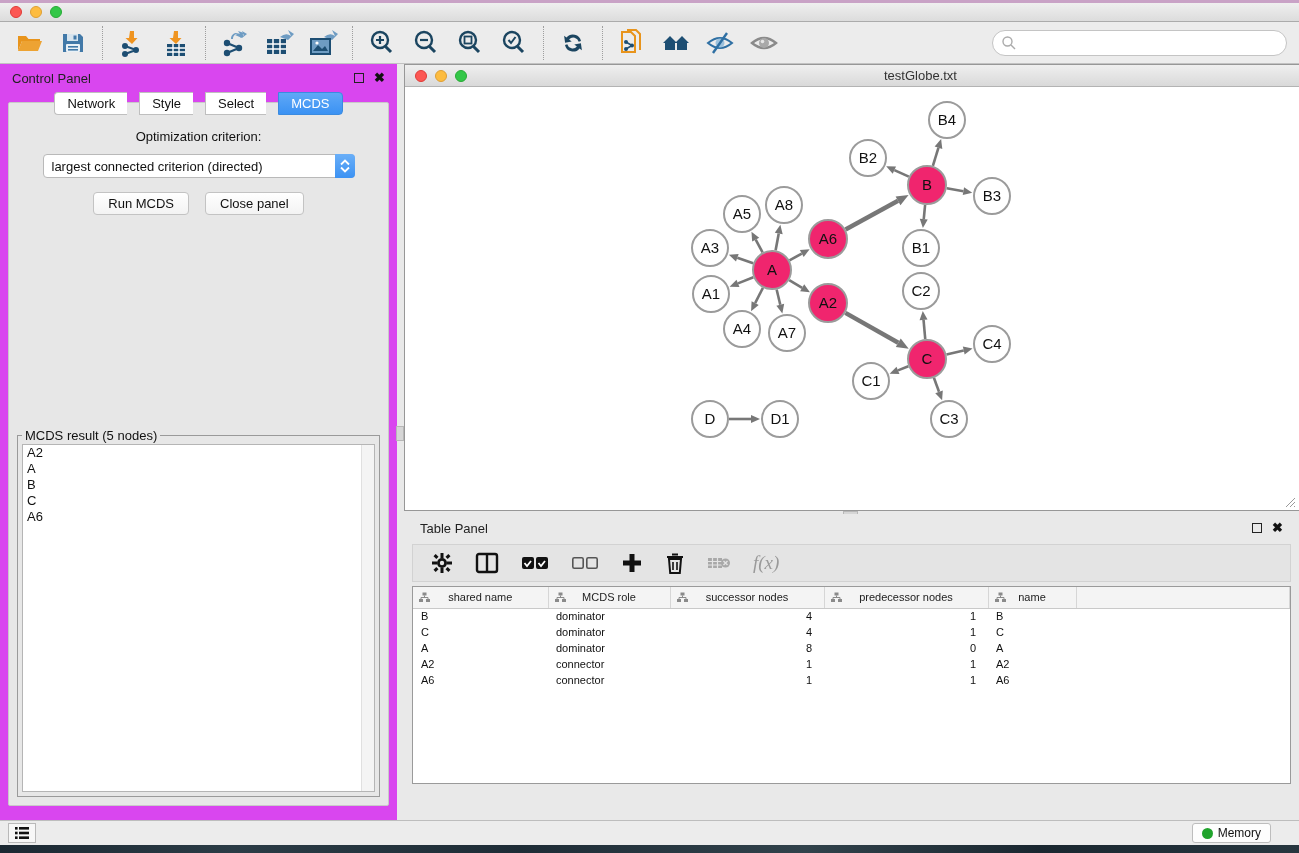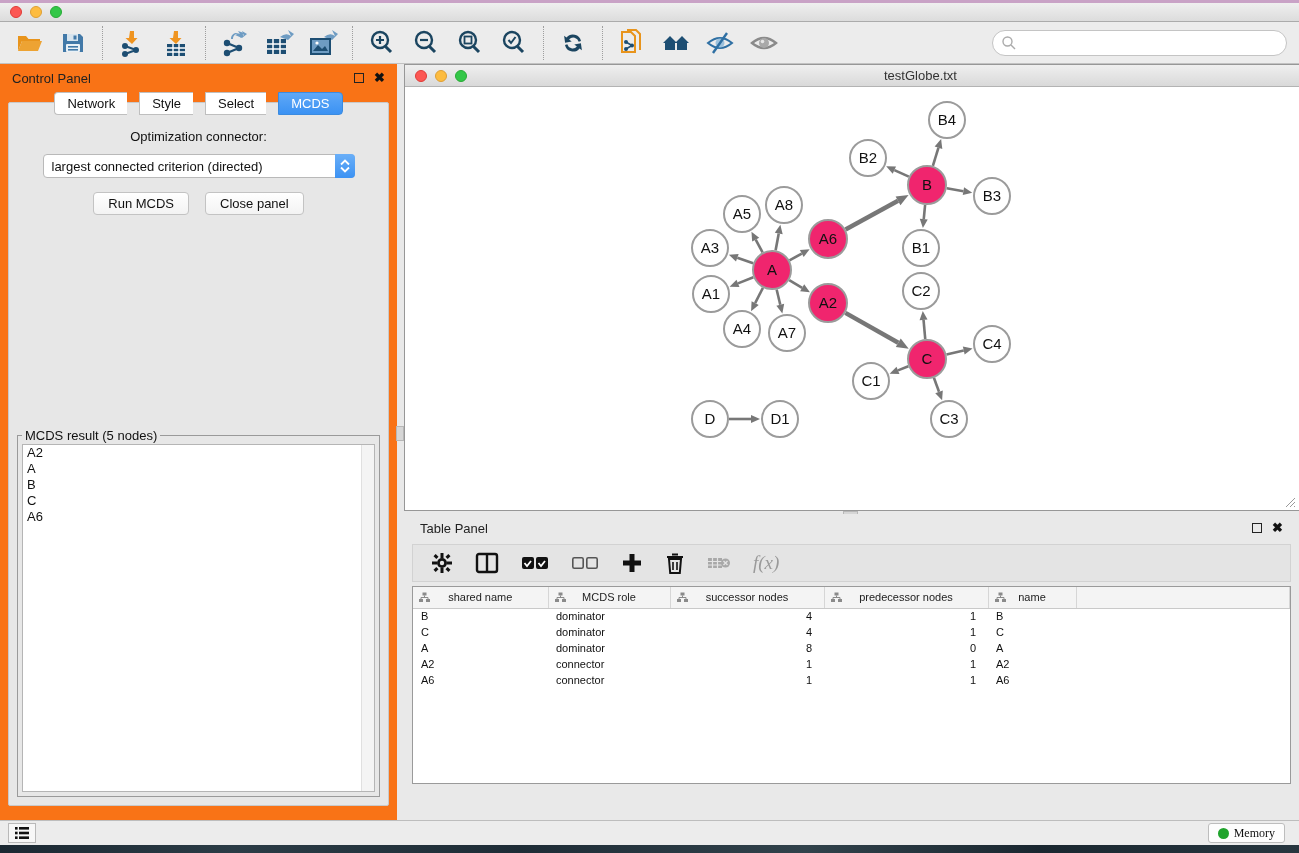--- a/index.html
+++ b/index.html
@@ -25,21 +25,21 @@
   .tb-group { display:flex; align-items:center; gap:14px; padding:0 14px; }
   .tb-sep { width:1px; height:34px; border-left:1px dotted #9E9E9E; }
   .tb-btn { width:30px; height:30px; display:flex; align-items:center; justify-content:center; cursor:default; }
   .search-wrap { margin-left:auto; margin-right:12px; }
   .search-box { width:295px; height:26px; background:#FFFFFF; border:1px solid #C4C4C4; border-radius:13px;
     display:flex; align-items:center; padding-left:8px; }
   .search-box svg { opacity:.55; }
   .search-input { border:none; outline:none; background:transparent; font-size:13px; width:250px; margin-left:4px; }
 
   
-  .control-panel { position:absolute; left:0; top:64px; width:397px; height:756px; background:#f97316; }
+  .control-panel { position:absolute; left:0; top:64px; width:397px; height:756px; background:#d946ef; }
   .cp-header { height:28px; display:flex; align-items:center; padding:0 12px; }
   .cp-title { font-size:13px; color:#222; }
   .win-icons { margin-left:auto; display:flex; gap:10px; align-items:center; }
   .icon-float { width:10px; height:10px; border:1.6px solid #222; }
   .icon-close { font-size:13px; font-weight:bold; color:#111; line-height:10px; }
   .cp-tabs { display:flex; justify-content:center; position:relative; z-index:2;gap:12px; }
   .cp-tab { font-size:13px; padding:3px 12px; background:#FFFFFF; border:1px solid #BFBFBF; border-right:none; color:#111; }
   .cp-tab:first-child { border-top-left-radius:4px; border-bottom-left-radius:4px; }
   .cp-tab:last-child { border-right:1px solid #BFBFBF; border-top-right-radius:4px; border-bottom-right-radius:4px; }
   .cp-tab.active { background:linear-gradient(#5FA8F7,#3B92F3); color:#fff; border-color:#3B8BE0; }
@@ -95,22 +95,22 @@
   .tp-tab { font-size:13px; padding:3px 14px; background:#FFFFFF; border:1px solid #C2C2C2; border-right:none; color:#111; }
   .tp-tab:first-child { border-top-left-radius:5px; border-bottom-left-radius:5px; }
   .tp-tab:last-child { border-right:1px solid #C2C2C2; border-top-right-radius:5px; border-bottom-right-radius:5px; }
   .tp-tab.active { background:linear-gradient(#5FA8F7,#3B92F3); color:#fff; border-color:#3B8BE0; }
 
   
   .status-bar { position:absolute; left:0; top:820px; width:1299px; height:25px; background:#ECECEC;
     border-top:1px solid #BDBDBD; display:flex; align-items:center; }
   .status-left-btn { margin-left:8px; width:28px; height:20px; background:#F7F7F7; border:1px solid #B9B9B9;
     display:flex; align-items:center; justify-content:center; }
-  .memory-btn { margin-left:auto; margin-right:14px; height:20px; background:#FDFDFD; border:1px solid #BDBDBD;
-    border-radius:3px; display:flex; align-items:center; gap:5px; padding:0 9px; font-size:12px; color:#111;font-family:Liberation Serif, serif; }
+  .memory-btn { margin-left:auto; margin-right:28px; height:20px; background:#FDFDFD; border:1px solid #BDBDBD;
+    border-radius:3px; display:flex; align-items:center; gap:5px; padding:0 9px; font-size:12px; color:#111; }
   .memory-dot { width:11px; height:11px; border-radius:50%; background:#1FA32C; }
   .desktop-strip { position:absolute; left:0; top:845px; width:1299px; height:8px;
     background:linear-gradient(90deg,#1b2832 0%, #2b3c46 18%, #1e2c36 40%, #31424b 62%, #1a2730 80%, #27363f 100%); }
 </style>
 </head>
 <body>
 
 <div class="app">
 
   <div class="top-strip"></div>
@@ -281,21 +281,21 @@
         <span class="icon-close">✖</span>
       </span>
     </div>
     <div class="cp-tabs">
       <span class="cp-tab">Network</span>
       <span class="cp-tab">Style</span>
       <span class="cp-tab">Select</span>
       <span class="cp-tab active">MCDS</span>
     </div>
     <div class="cp-body">
-      <div class="opt-label">Optimization connector:</div>
+      <div class="opt-label">Optimization criterion:</div>
       <div class="combo">
         <span class="combo-value">largest connected criterion (directed)</span>
         <span class="combo-stepper">
           <svg width="10" height="7" viewBox="0 0 10 7">
               <path d="M1 5.5 L5 1.5 L9 5.5" fill="none" stroke="#fff" stroke-width="1.8"></path>
             </svg>
           <svg width="10" height="7" viewBox="0 0 10 7">
               <path d="M1 1.5 L5 5.5 L9 1.5" fill="none" stroke="#fff" stroke-width="1.8"></path>
             </svg>
         </span>

